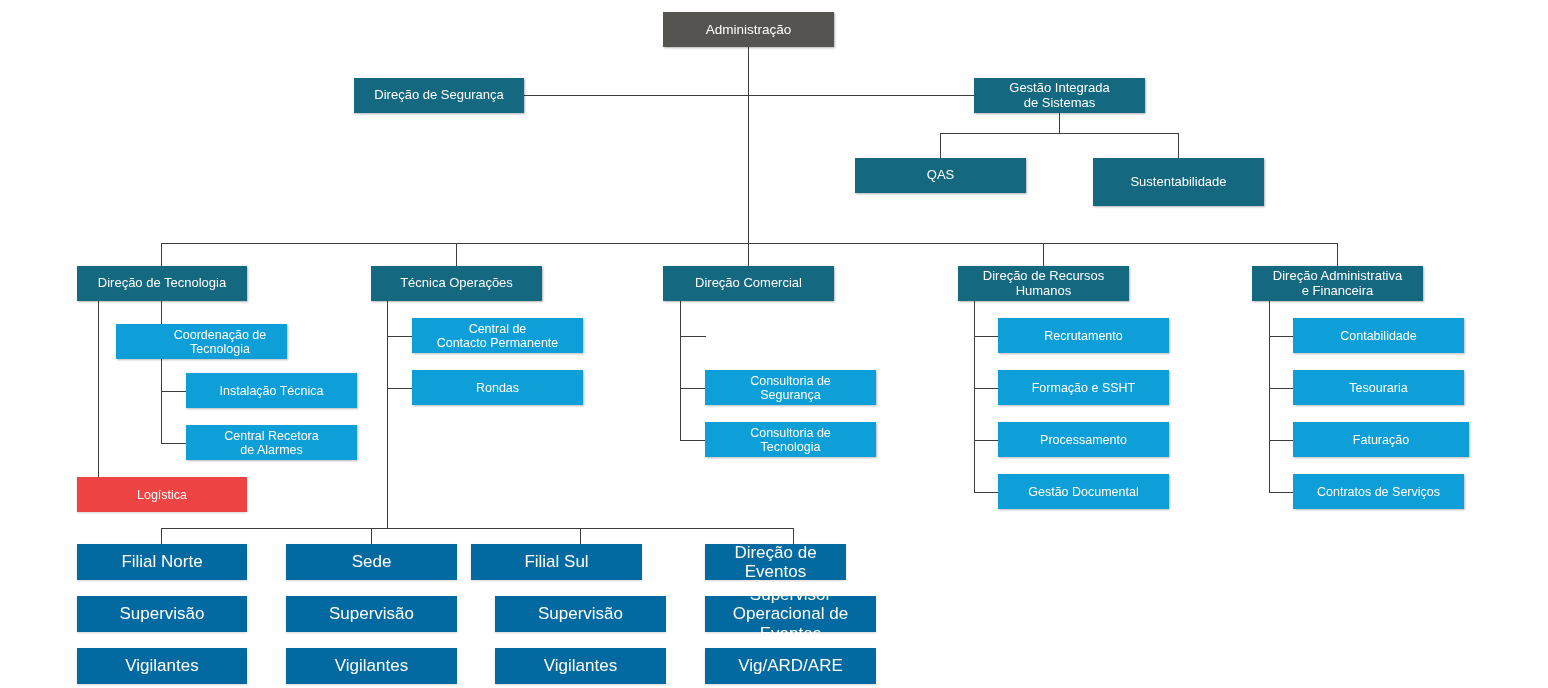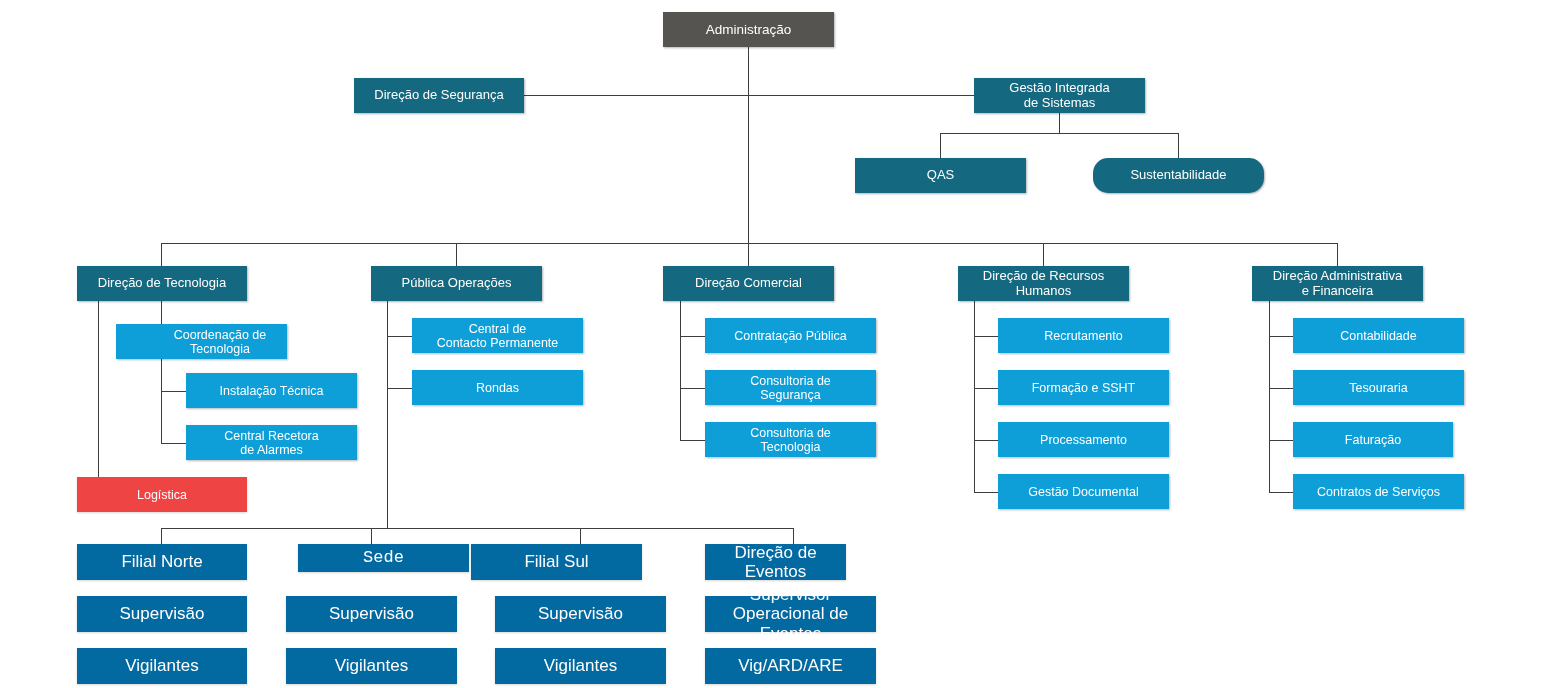--- a/index.html
+++ b/index.html
@@ -118,59 +118,58 @@
   <div class="ln v" style="left:580px; top:528px; height:16px;"></div>
   <div class="ln v" style="left:793px; top:528px; height:16px;"></div>
 
   <div class="node root" style="left:663px; top:12px; width:171px; height:35px;">Administração</div>
 
   <div class="node dir" style="left:354px; top:78px; width:170px; height:35px;">Direção de Segurança</div>
   <div class="node dir" style="left:974px; top:78px; width:171px; height:35px;">Gestão Integrada
 de Sistemas</div>
 
   <div class="node dir" style="left:855px; top:158px; width:171px; height:35px;">QAS</div>
-  <div class="node dir" style="left:1093px; top:158px; width:171px; height:35px;border-radius:15px;">Sustentabilidade</div>
+  <div class="node dir" style="left:1093px; top:158px; width:171px; height:48px;">Sustentabilidade</div>
 
   <div class="node dir" style="left:77px; top:266px; width:170px; height:35px;">Direção de Tecnologia</div>
-  <div class="node dir" style="left:371px; top:266px; width:171px; height:35px;">Pública Operações</div>
+  <div class="node dir" style="left:371px; top:266px; width:171px; height:35px;">Técnica Operações</div>
   <div class="node dir" style="left:663px; top:266px; width:171px; height:35px;">Direção Comercial</div>
   <div class="node dir" style="left:958px; top:266px; width:171px; height:35px;">Direção de Recursos
 Humanos</div>
   <div class="node dir" style="left:1252px; top:266px; width:171px; height:35px;">Direção Administrativa
 e Financeira</div>
 
   <div class="node unit" style="left:116px; top:324px; width:171px; height:35px;padding-left:41px;">Coordenação de
 Tecnologia</div>
   <div class="node unit" style="left:186px; top:373px; width:171px; height:35px;">Instalação Técnica</div>
   <div class="node unit" style="left:186px; top:425px; width:171px; height:35px;">Central Recetora
 de Alarmes</div>
   <div class="node soft" style="left:77px; top:477px; width:170px; height:35px;">Logística</div>
 
   <div class="node unit" style="left:412px; top:318px; width:171px; height:35px;">Central de
 Contacto Permanente</div>
   <div class="node unit" style="left:412px; top:370px; width:171px; height:35px;">Rondas</div>
 
-  <div class="node unit" style="left:705px; top:318px; width:171px; height:35px;">Contratação Pública</div>
   <div class="node unit" style="left:705px; top:370px; width:171px; height:35px;">Consultoria de
 Segurança</div>
   <div class="node unit" style="left:705px; top:422px; width:171px; height:35px;">Consultoria de
 Tecnologia</div>
 
   <div class="node unit" style="left:998px; top:318px; width:171px; height:35px;">Recrutamento</div>
   <div class="node unit" style="left:998px; top:370px; width:171px; height:35px;">Formação e SSHT</div>
   <div class="node unit" style="left:998px; top:422px; width:171px; height:35px;">Processamento</div>
   <div class="node unit" style="left:998px; top:474px; width:171px; height:35px;">Gestão Documental</div>
 
   <div class="node unit" style="left:1293px; top:318px; width:171px; height:35px;">Contabilidade</div>
   <div class="node unit" style="left:1293px; top:370px; width:171px; height:35px;">Tesouraria</div>
-  <div class="node unit" style="left:1293px; top:422px; width:160px; height:35px;">Faturação</div>
+  <div class="node unit" style="left:1293px; top:422px; width:176px; height:35px;">Faturação</div>
   <div class="node unit" style="left:1293px; top:474px; width:171px; height:35px;">Contratos de Serviços</div>
 
   <div class="node light" style="left:77px; top:544px; width:170px; height:36px;">Filial Norte</div>
-  <div class="node light" style="left:298px; top:544px; width:171px; height:28px;font-family:Liberation Mono, monospace;">Sede</div>
+  <div class="node light" style="left:286px; top:544px; width:171px; height:36px;">Sede</div>
   <div class="node light" style="left:471px; top:544px; width:171px; height:36px;">Filial Sul</div>
   <div class="node light" style="left:705px; top:544px; width:141px; height:36px;">Direção de Eventos</div>
 
   <div class="node light" style="left:77px; top:596px; width:170px; height:36px;">Supervisão</div>
   <div class="node light" style="left:286px; top:596px; width:171px; height:36px;">Supervisão</div>
   <div class="node light" style="left:495px; top:596px; width:171px; height:36px;">Supervisão</div>
   <div class="node light" style="left:705px; top:596px; width:171px; height:36px;">Supervisor
 Operacional de Eventos</div>
 
   <div class="node light" style="left:77px; top:648px; width:170px; height:36px;">Vigilantes</div>

